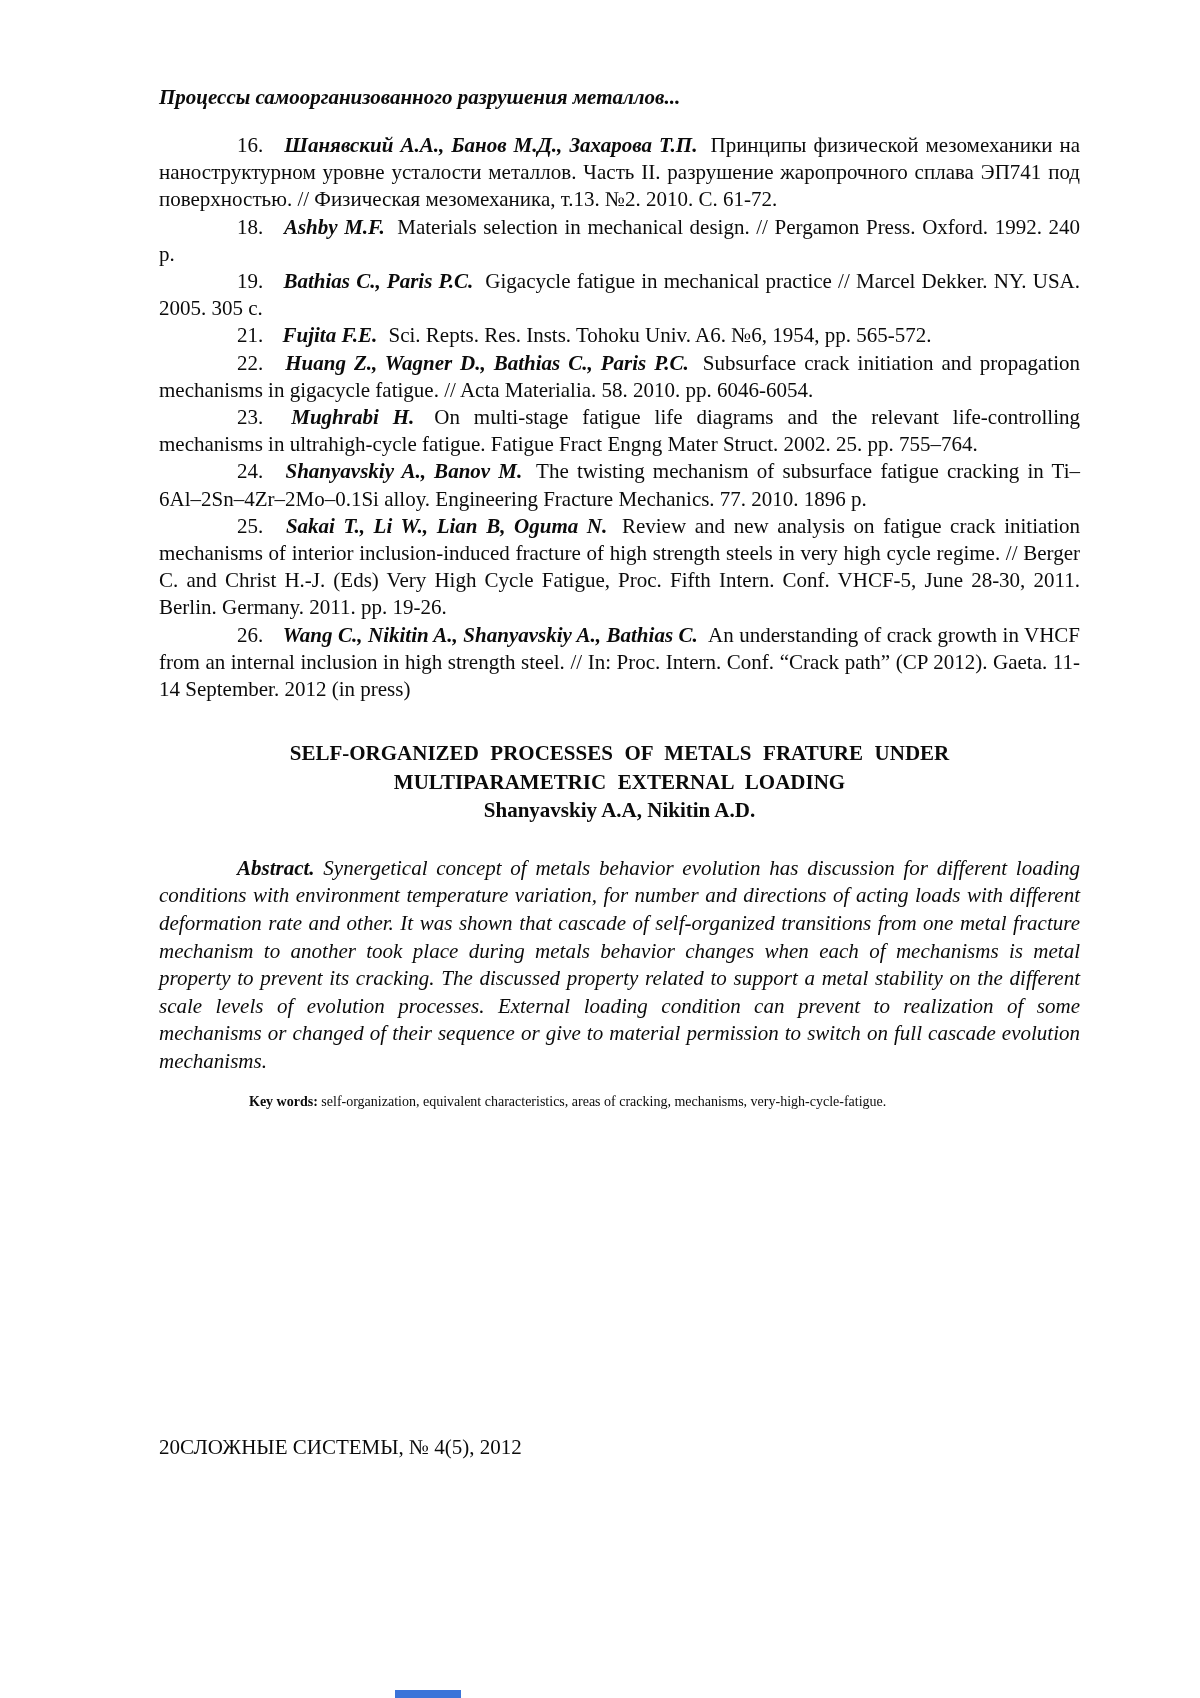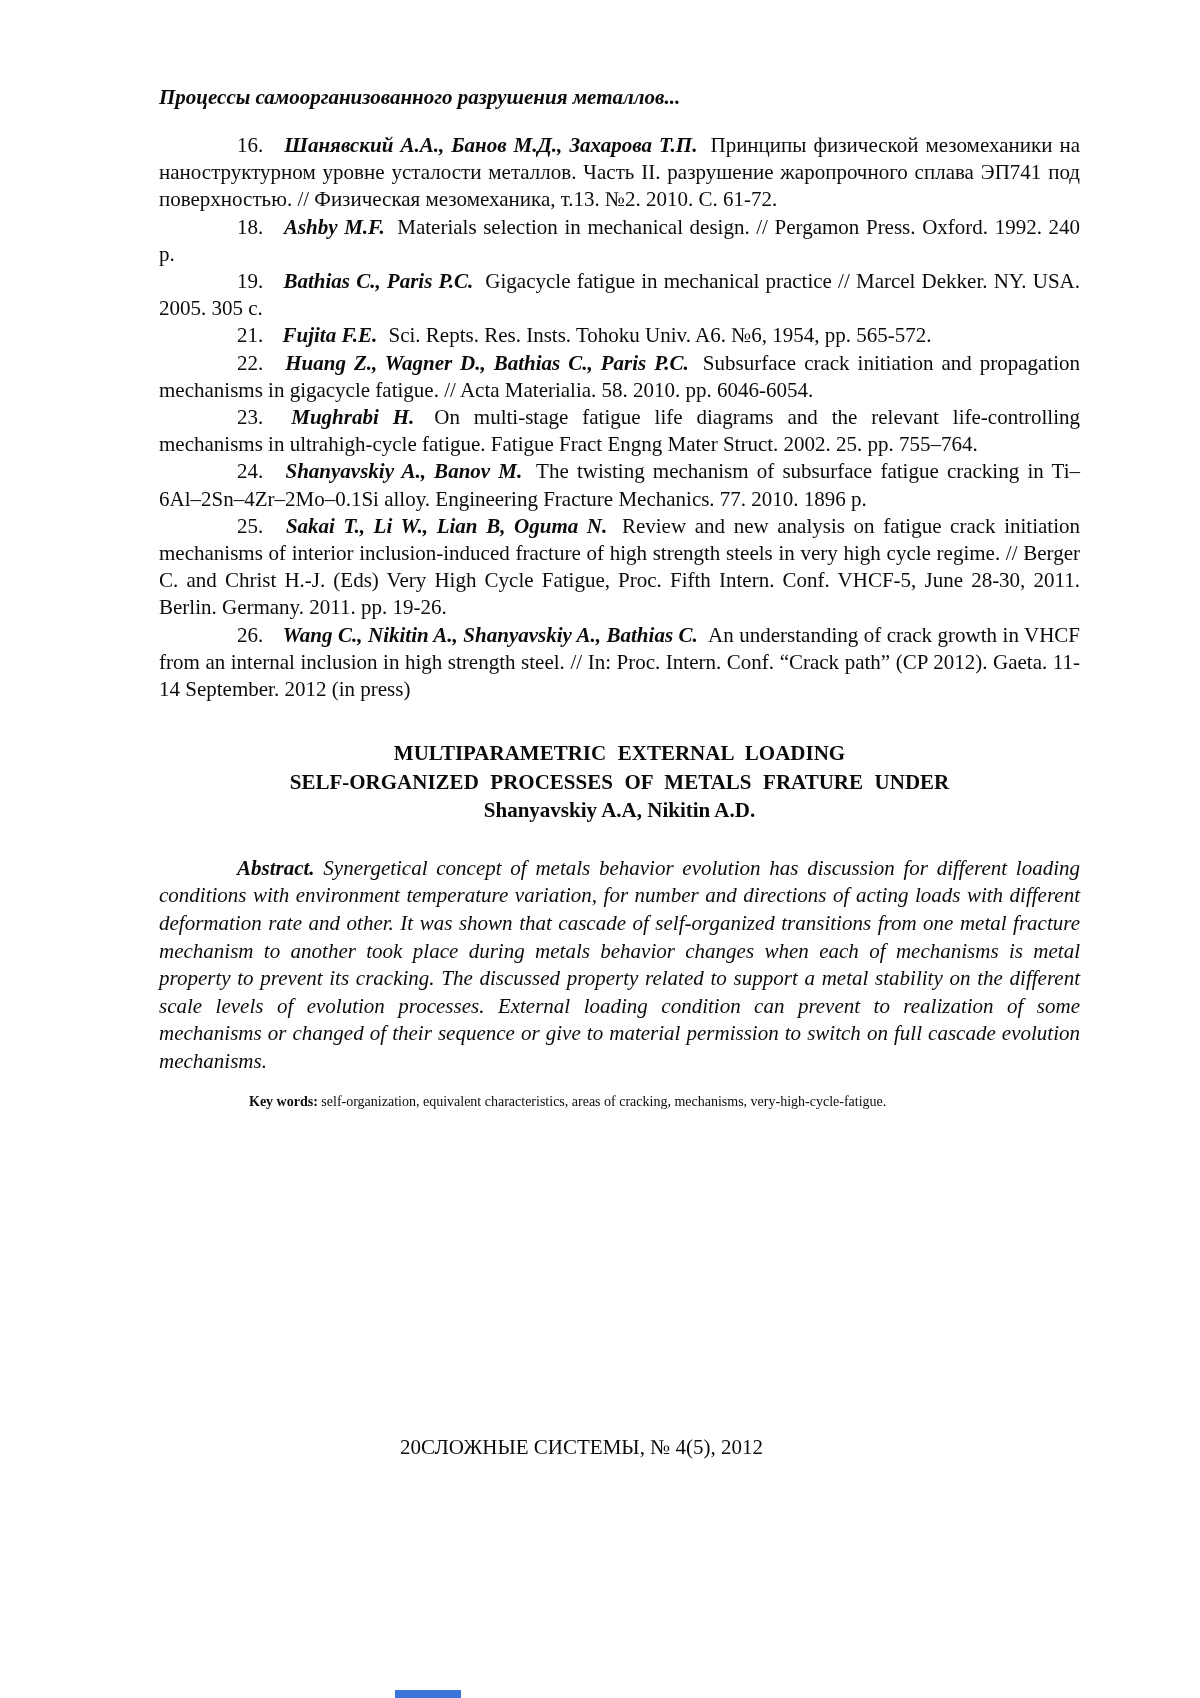--- a/index.html
+++ b/index.html
@@ -63,21 +63,21 @@
     text-align: justify;
     text-indent: 78px;
   }
   .bold-inline { font-weight: bold; }
   .footer {
     position: absolute;
     left: 159px;
     right: 196px;
     top: 1434px;
     display: flex;
-    justify-content: center;
+    justify-content: flex-start;
     font-size: 21px;
     line-height: 27px;
   }
   .edge-artifact {
     position: absolute;
     left: 395px;
     top: 1690px;
     width: 66px;
     height: 8px;
     background: #3b74d9; 
@@ -144,22 +144,22 @@
 
     <p class="ref">
       <span class="num">26.</span>
       <span class="auth">Wang C., Nikitin A., Shanyavskiy A., Bathias C.</span>
       <span class="txt">An understanding of crack growth in VHCF from an internal inclusion in high strength steel. // In: Proc. Intern. Conf. “Crack path” (CP 2012). Gaeta. 11-14 September. 2012 (in press)</span>
     </p>
 
   </div>
 
   <div class="article-head">
+    <div class="title-line">SELF-ORGANIZED PROCESSES OF METALS FRATURE UNDER</div>
     <div class="title-line">MULTIPARAMETRIC EXTERNAL LOADING</div>
-    <div class="title-line">SELF-ORGANIZED PROCESSES OF METALS FRATURE UNDER</div>
     <div class="authors-line">Shanyavskiy A.A, Nikitin A.D.</div>
   </div>
 
   <p class="abstract">
     <span class="bold-inline">Abstract.</span>
     <span>Synergetical concept of metals behavior evolution has discussion for different loading conditions with environment temperature variation, for number and directions of acting loads with different deformation rate and other. It was shown that cascade of self-organized transitions from one metal fracture mechanism to another took place during metals behavior changes when each of mechanisms is metal property to prevent its cracking. The discussed property related to support a metal stability on the different scale levels of evolution processes. External loading condition can prevent to realization of some mechanisms or changed of their sequence or give to material permission to switch on full cascade evolution mechanisms.</span>
   </p>
 
   <p class="keywords">
     <span class="bold-inline">Key words:</span>

